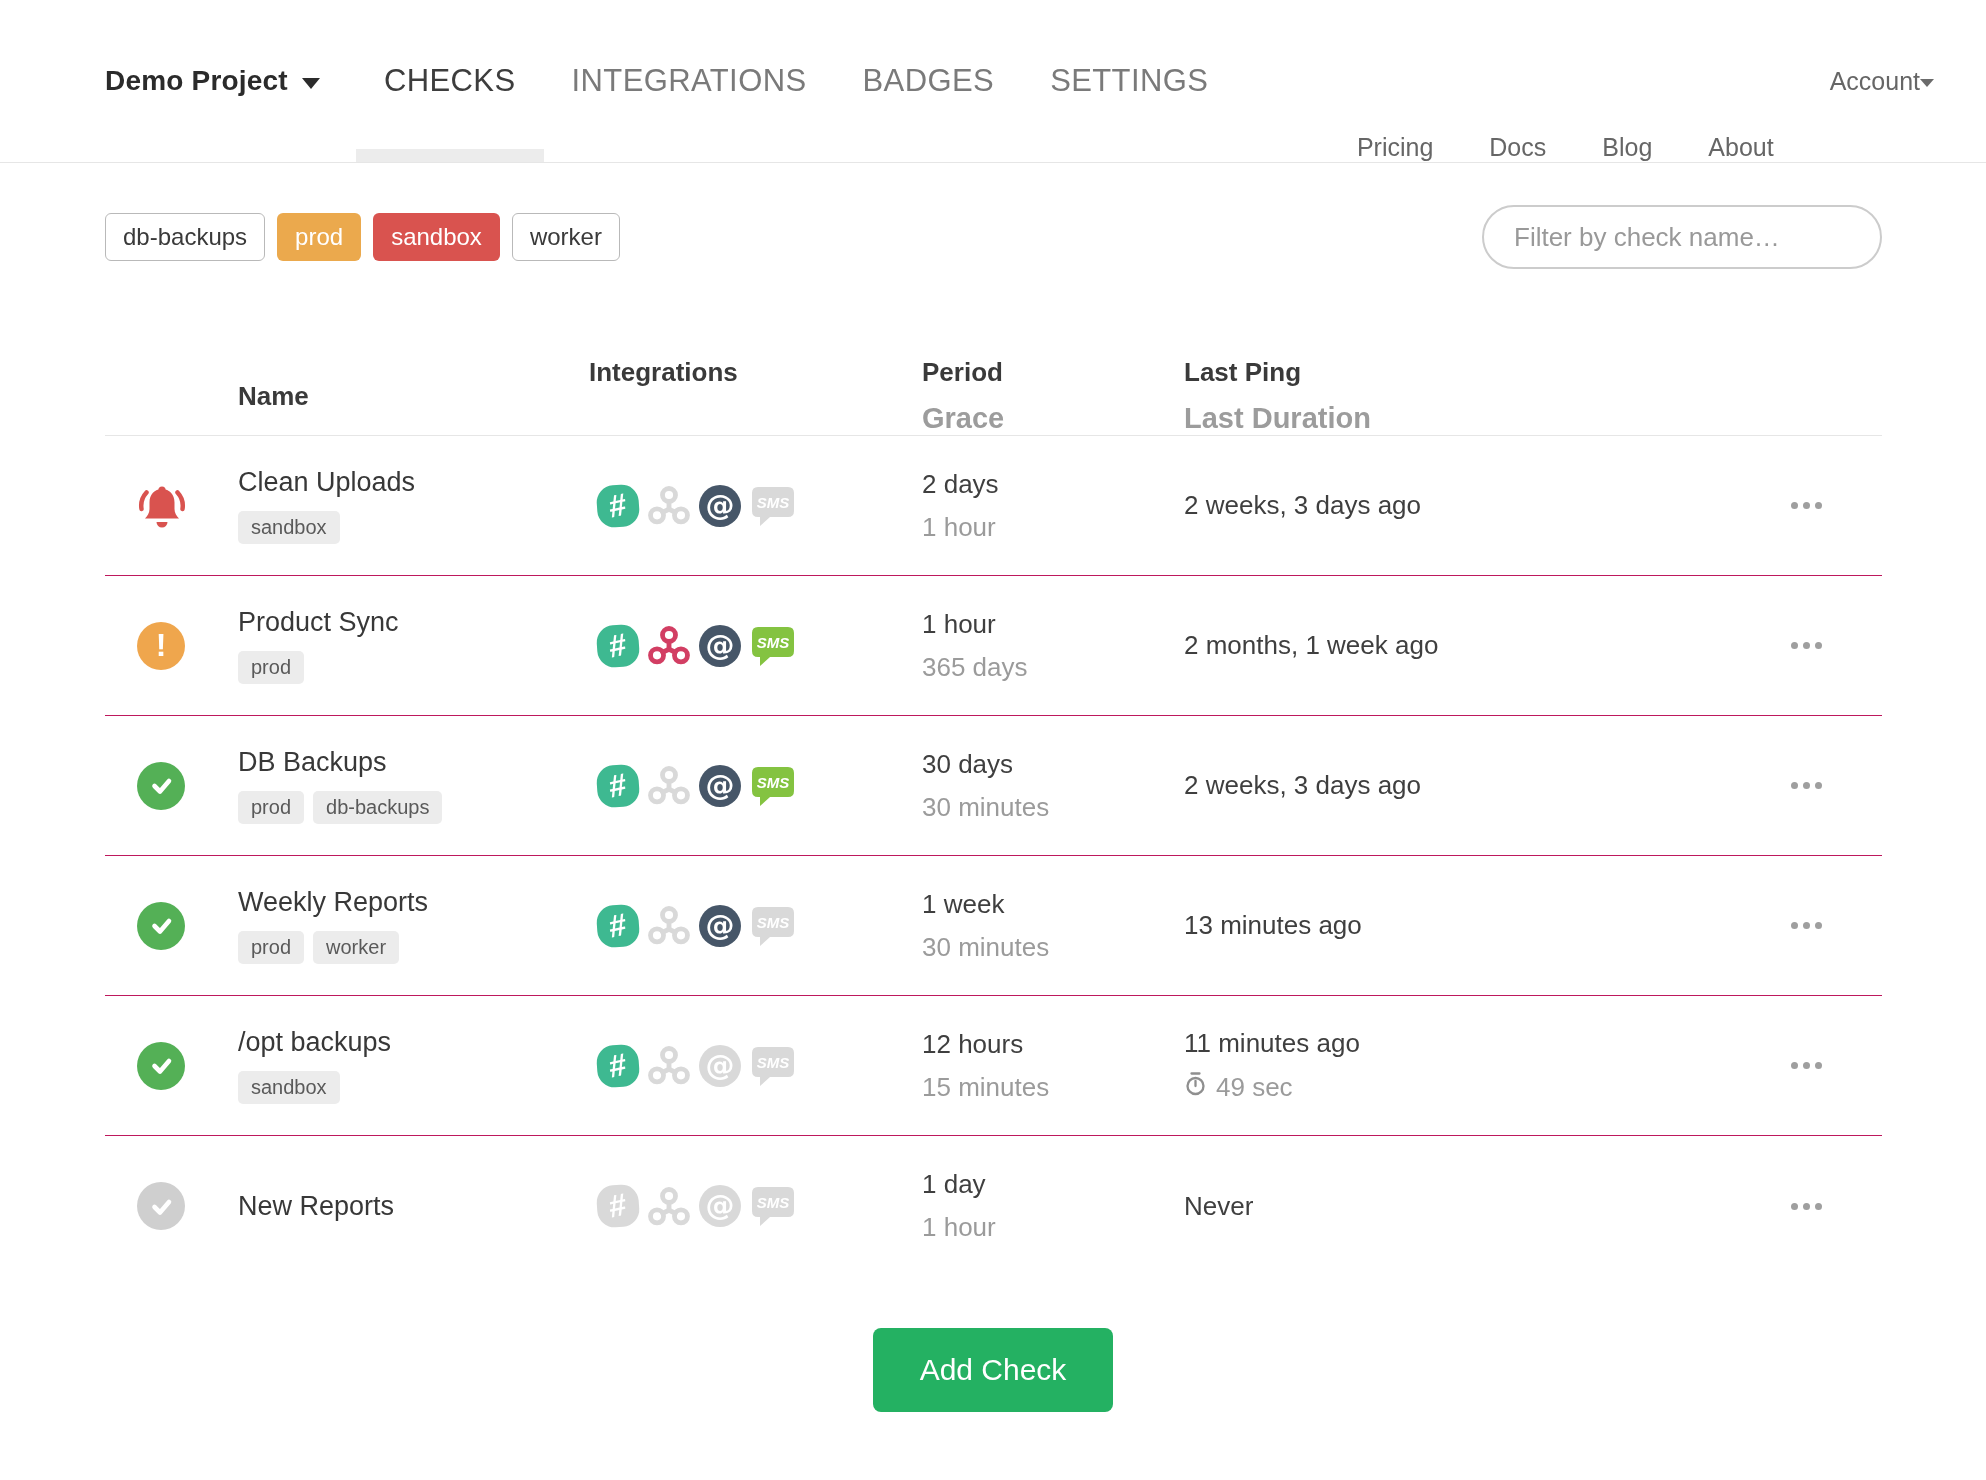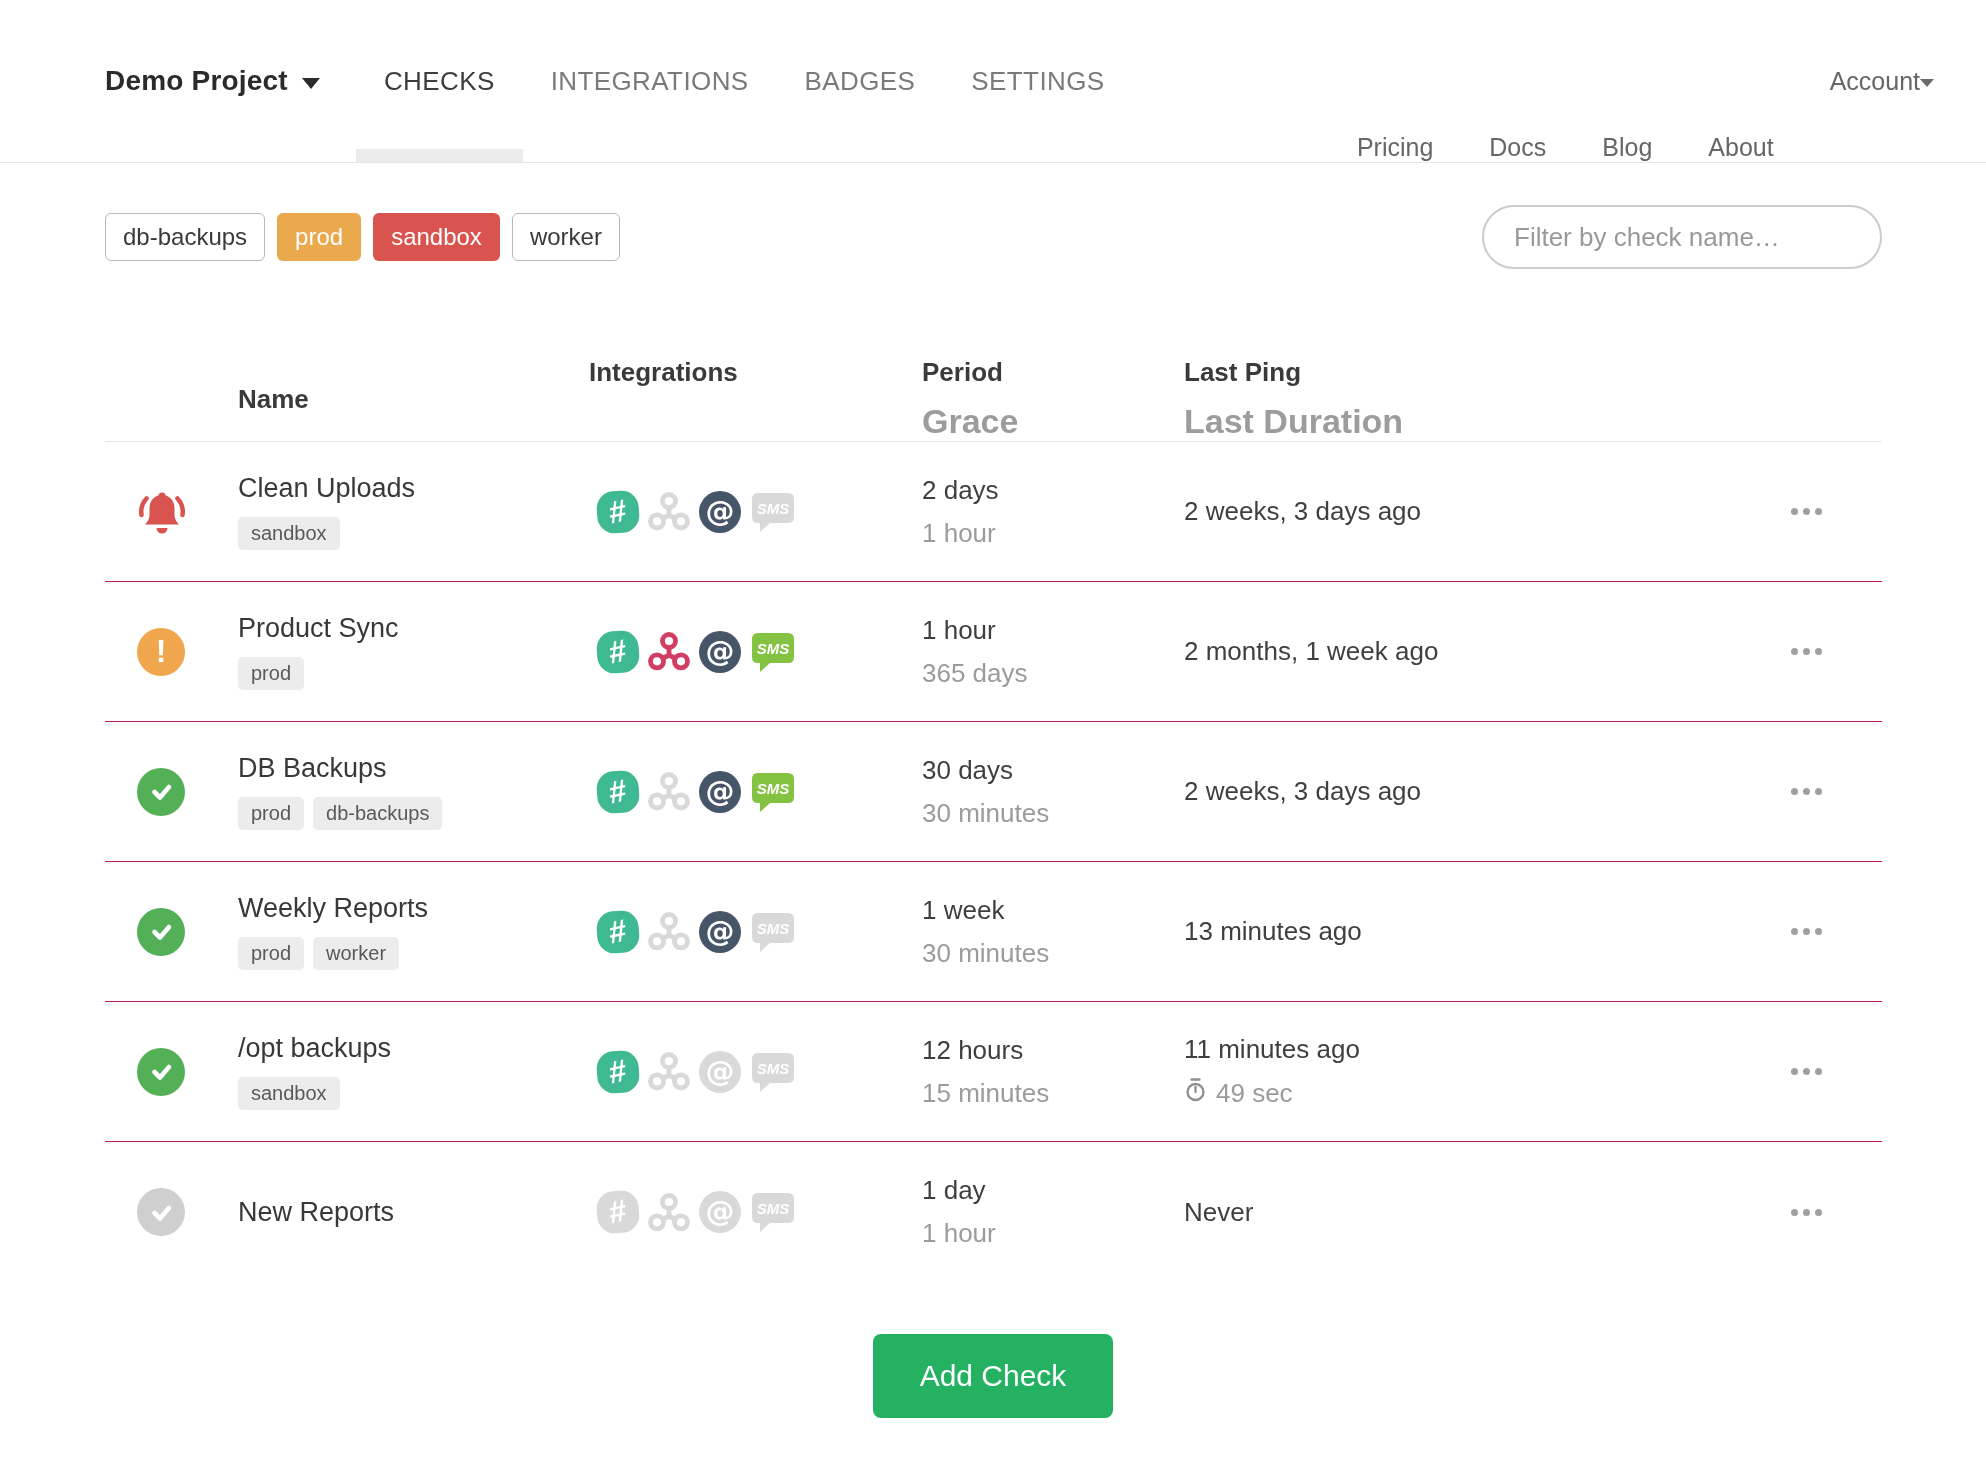--- a/index.html
+++ b/index.html
@@ -16,41 +16,41 @@
   
   .nav{height:163px;border-bottom:1px solid #e6e6e6;display:flex;align-items:center;
        padding:0 24px 0 105px;position:relative}
   .brand{display:flex;align-items:center;gap:14px;cursor:pointer}
   .brand .bname{font-size:28px;font-weight:bold;color:#2b2b2b;letter-spacing:.2px}
   .caret{width:0;height:0;border-left:9px solid transparent;border-right:9px solid transparent;
          border-top:11px solid #2b2b2b;margin-top:4px}
   .caret.small{border-left-width:7px;border-right-width:7px;border-top-width:8px;border-top-color:#6b6b6b}
   .tabs{display:flex;height:100%;margin-left:36px}
   .tab{position:relative;padding:0 28px;height:100%;display:flex;align-items:center;
-       font-size:26px;color:#7a7a7a;letter-spacing:.4px;cursor:pointer}
+       font-size:31px;color:#7a7a7a;letter-spacing:.4px;cursor:pointer}
   .tab.active{color:#3d3d3d}
   .tab.active::after{content:"";position:absolute;left:0;right:0;bottom:0;height:13px;background:#ececec}
   .nav-right{margin-left:auto;display:flex;align-items:center;height:100%}
   .slink{padding:0 28px;font-size:25px;color:#666;cursor:pointer}
   .account{display:flex;align-items:center;padding:0 28px;font-size:25px;color:#666;cursor:pointer}
   
   .toolbar{margin:42px 104px 0 105px;display:flex;justify-content:space-between;align-items:center}
   .chips{display:flex;gap:12px}
   .chip{font-size:24px;padding:9px 17px;border-radius:6px;border:1px solid #b9b9b9;
         color:#3a3a3a;background:#fff;cursor:pointer;font-family:inherit}
   .chip.warning{background:var(--c-warning);border-color:transparent;color:#fff}
   .chip.danger{background:var(--c-danger);border-color:transparent;color:#fff}
   .filter-input{width:400px;height:64px;border-radius:32px;border:2px solid #ccc;
         padding:0 30px;font-size:26px;color:#333;outline:none;font-family:inherit}
   .filter-input::placeholder{color:#999}
   
   .table{margin:88px 104px 0 105px}
   .thead{display:flex;border-bottom:1px solid #e6e6e6}
   .th-main{font-size:26px;font-weight:bold;color:#3a3a3a}
-  .th-sub{font-size:34px;font-weight:bold;color:#9c9c9c;margin-top:14px}
+  .th-sub{font-size:29px;font-weight:bold;color:#9c9c9c;margin-top:14px}
   .col-status{width:133px;flex:none;display:flex;padding-left:32px}
   .col-name{width:351px;flex:none;display:flex;flex-direction:column;justify-content:center}
   .col-int{width:333px;flex:none}
   .col-period{width:262px;flex:none}
   .col-ping{flex:1;min-width:0}
   .col-menu{width:130px;flex:none;display:flex;justify-content:flex-end;padding-right:50px}
   .row{display:flex;align-items:center;height:140px;border-bottom:1px solid #be185d}
   .row:last-child{border-bottom:none}
   .status{display:flex;align-items:center;justify-content:center}
   .status.circle{width:48px;height:48px;border-radius:50%}

